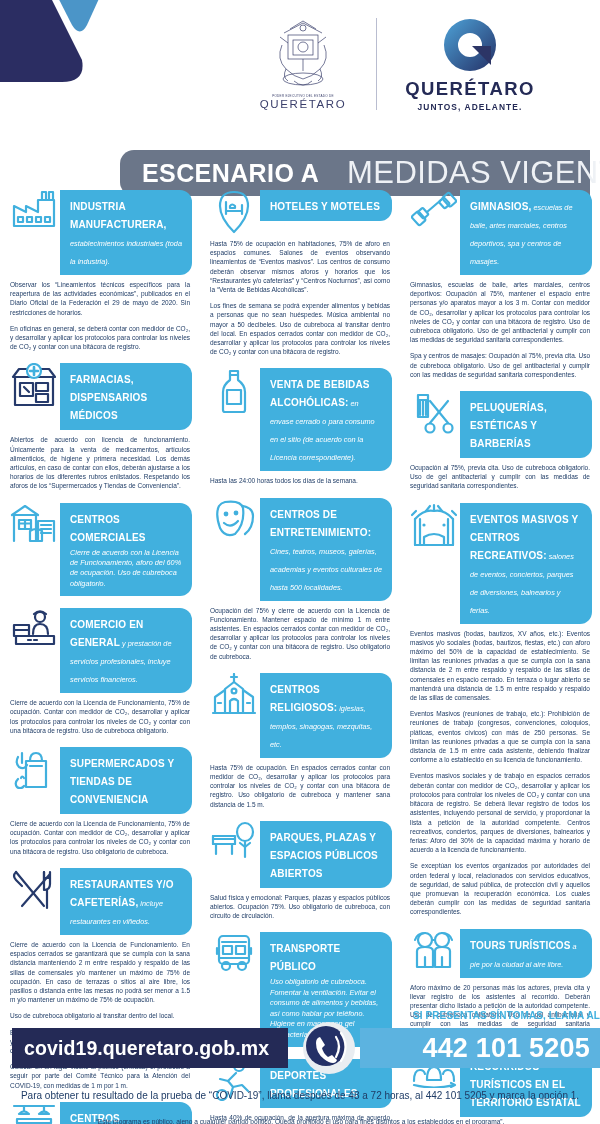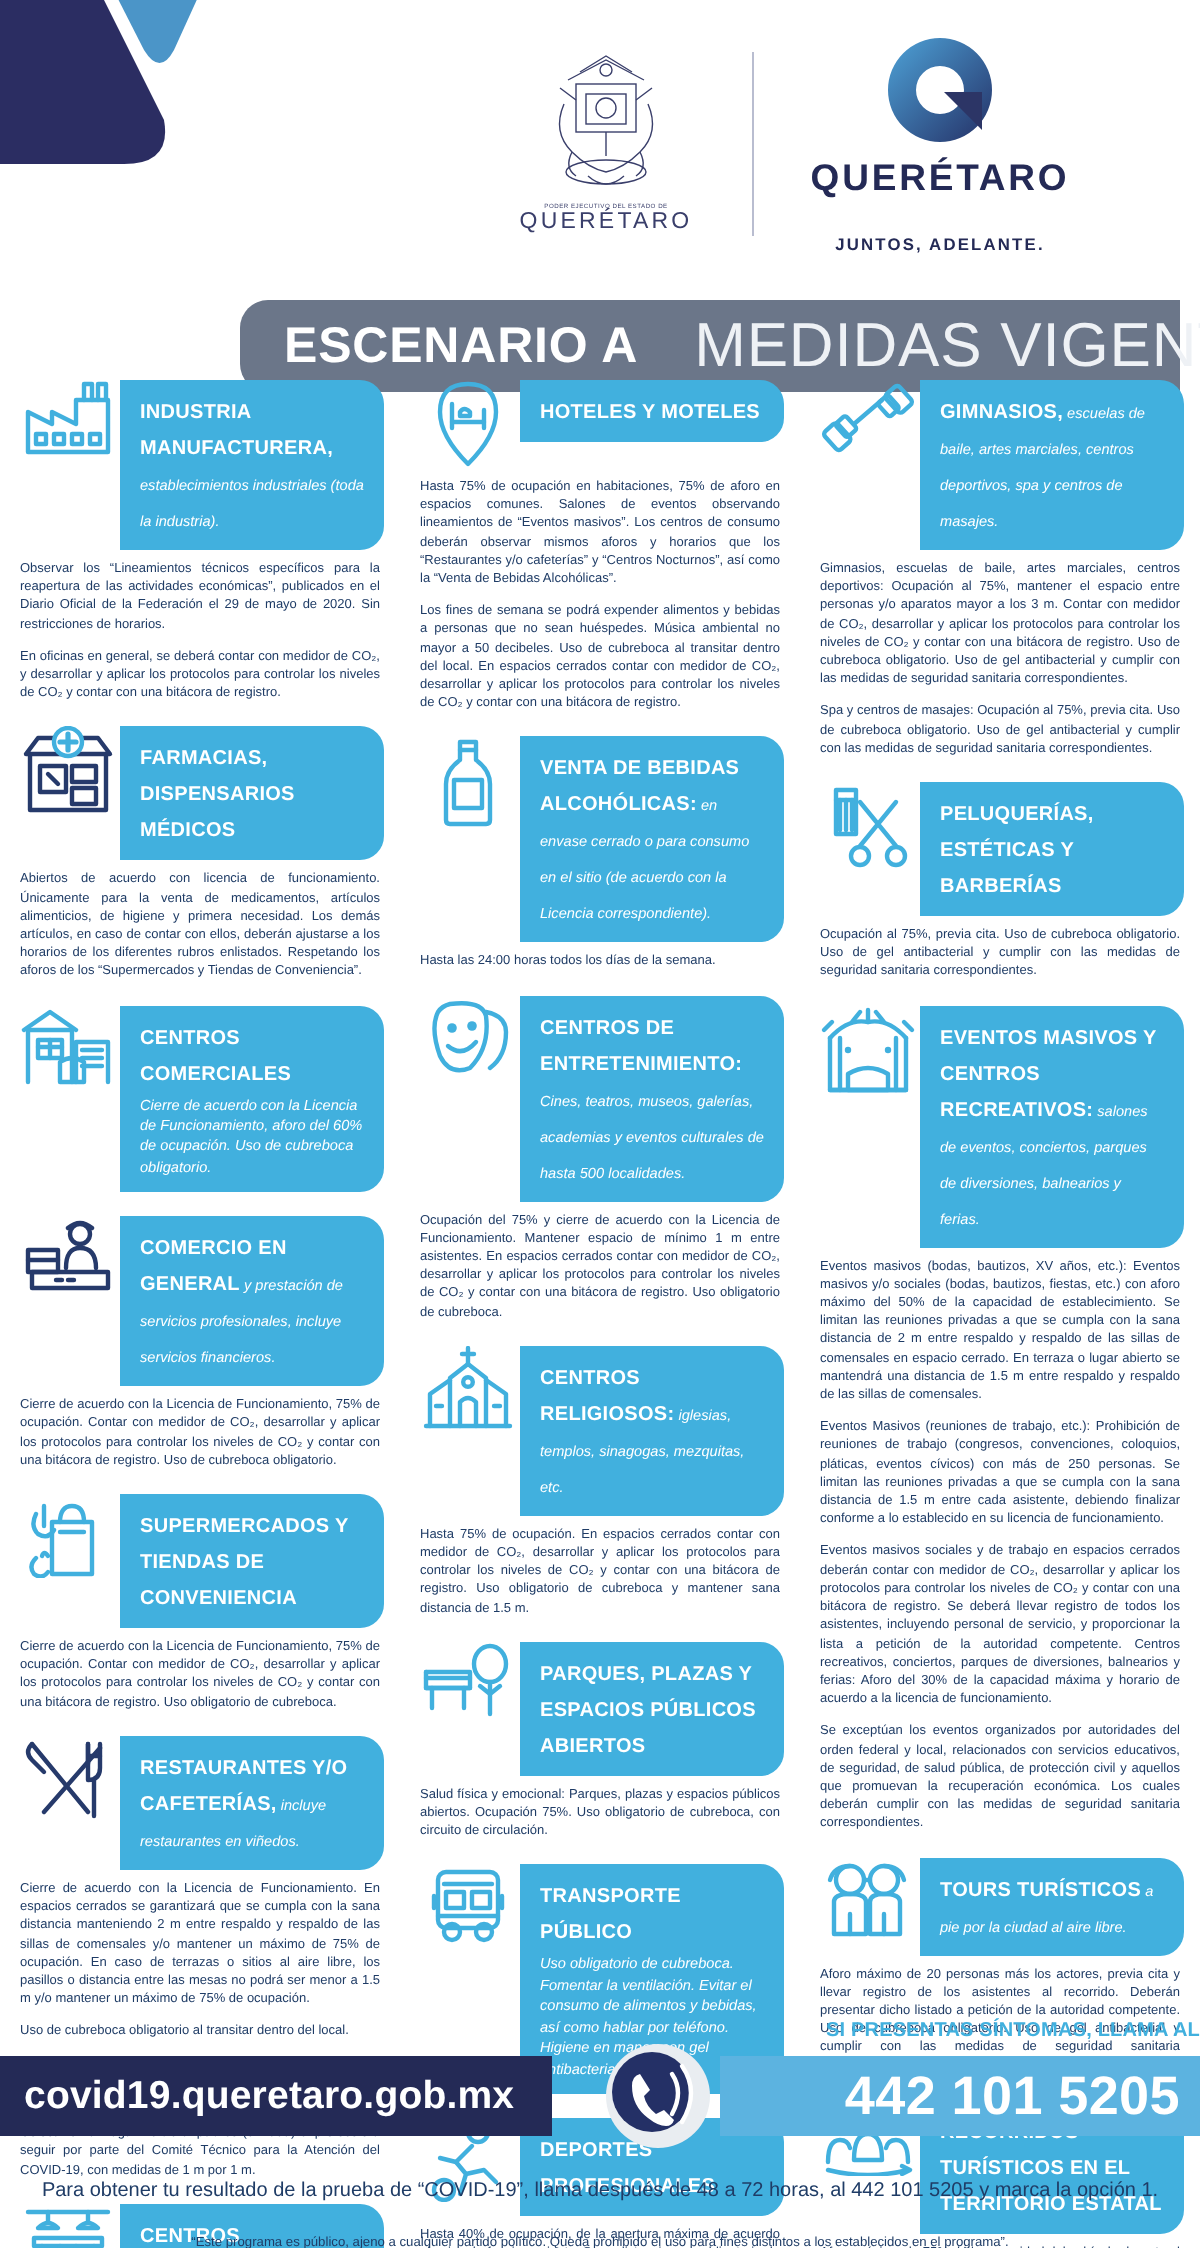--- a/index.html
+++ b/index.html
@@ -14,21 +14,21 @@
   
   .topbar { position: relative; height: 128px; }
   .chevron-mark { position:absolute; left:-18px; top:-10px; width:130px; height:122px; }
   .logos { position:absolute; left:248px; top:16px; display:flex; align-items:center; gap:18px; }
   .crest-block { display:flex; flex-direction:column; align-items:center; width:110px; }
   .crest-sub { font-size:3.1px; letter-spacing:.25px; color:#3a3f6b; margin-top:1px; text-align:center; }
   .crest-word { font-size:11.5px; letter-spacing:1.6px; color:#3a3f6b; font-weight:400; }
   .divider-v { width:1px; height:92px; background:#b9bdd0; }
   .qro-block { display:flex; flex-direction:column; align-items:center; width:150px; }
   .qro-word { font-size:18.5px; font-weight:bold; letter-spacing:1.4px; color:#242a56; margin-top:4px; }
-  .qro-tag { font-size:8.4px; font-weight:bold; letter-spacing:1.1px; color:#242a56; margin-top:17px; }
+  .qro-tag { font-size:8.4px; font-weight:bold; letter-spacing:1.1px; color:#242a56; margin-top:2px; }
 
   
   .banner {
     position:absolute; left:120px; top:134px; width:470px; height:46px;
     background:#6b7689; border-radius:14px 0 0 14px;
     display:flex; align-items:center;margin-top:16px;
   }
   .banner .b-left {
     color:#ffffff; font-size:25px; font-weight:bold; letter-spacing:.4px;
     padding:0 14px 0 22px; white-space:nowrap;
@@ -65,21 +65,21 @@
 
   
   svg.ic { display:block; }
   .st { fill:none; stroke:#41b0de; stroke-width:2.2; stroke-linecap:round; stroke-linejoin:round; }
   .stn { fill:none; stroke:#263a6b; stroke-width:2.2; stroke-linecap:round; stroke-linejoin:round; }
 
   
   .footer { position:absolute; left:0; top:1020px; width:600px; }
   .fbar { position:relative; height:52px; }
   .fbar-dark {
-    position:absolute; left:0; top:8px; width:276px; height:40px;
+    position:absolute; left:12px; top:8px; width:276px; height:40px;
     background:#242a56; display:flex; align-items:center;
   }
   .fbar-dark .url { color:#fff; font-size:19.5px; font-weight:bold; letter-spacing:.1px; padding-left:12px; }
   .fbar-light {
     position:absolute; left:360px; top:8px; width:240px; height:40px;
     background:#5cb3e0; display:flex; align-items:center; justify-content:flex-end;
   }
   .fbar-light .tel { color:#ffffff; font-size:27px; font-weight:bold; letter-spacing:.2px; padding-right:10px;text-align:right; }
   .fsym {
     position:absolute; left:296px; top:0px; width:66px; height:56px;

